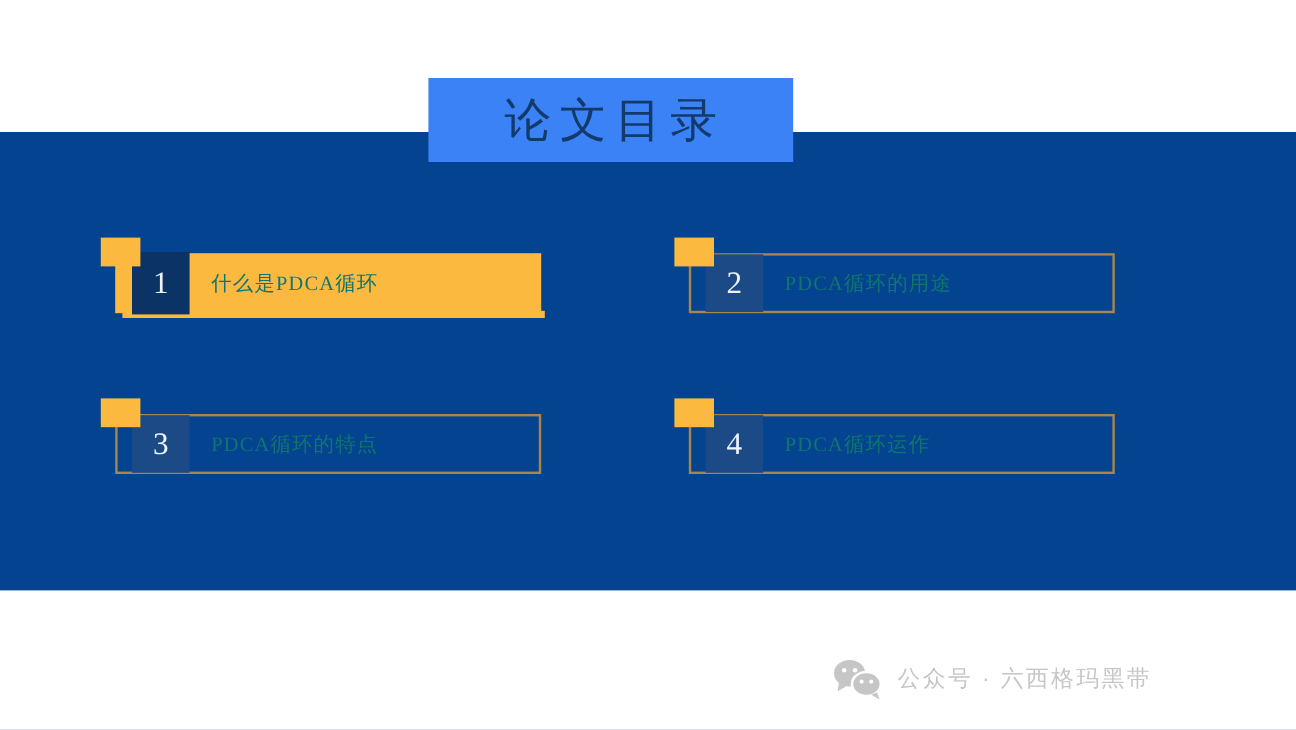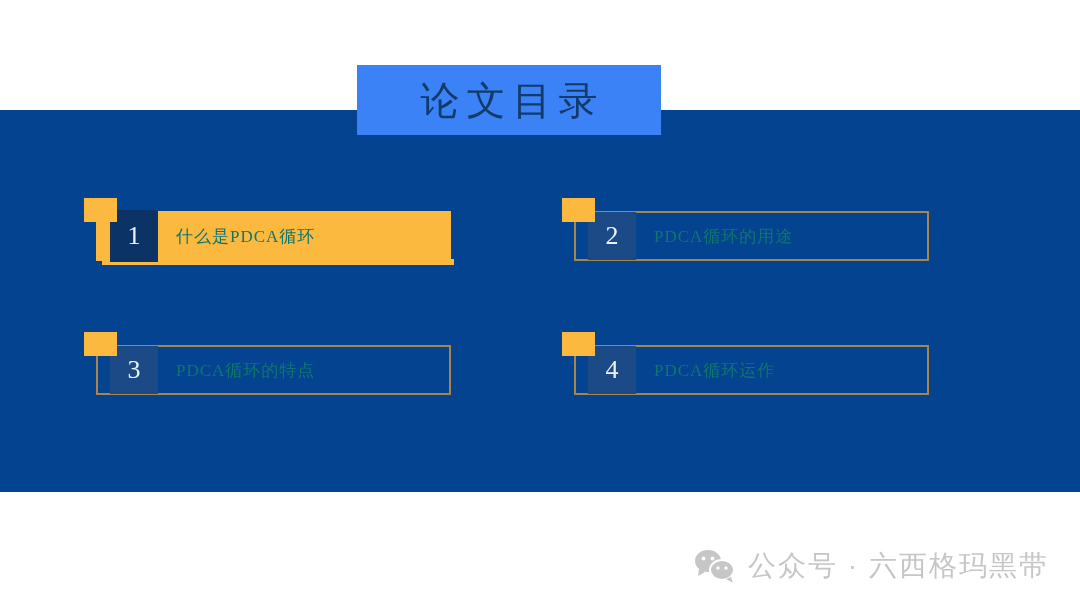--- a/index.html
+++ b/index.html
@@ -172,21 +172,21 @@
     z-index: 6;
   }
   #wechat-icon {
     width: 42px;
     height: 36px;
     margin-right: 12px;
     flex: 0 0 auto;
   }
   #watermark-text {
     font-family: "Liberation Sans", "DejaVu Sans", sans-serif;
-    font-size: 28px;
+    font-size: 19px;
     color: #c6c6c6;
     letter-spacing: 2px;
     white-space: nowrap;
   }
 </style>
 </head>
 <body>
 
 <div id="slide">
 

